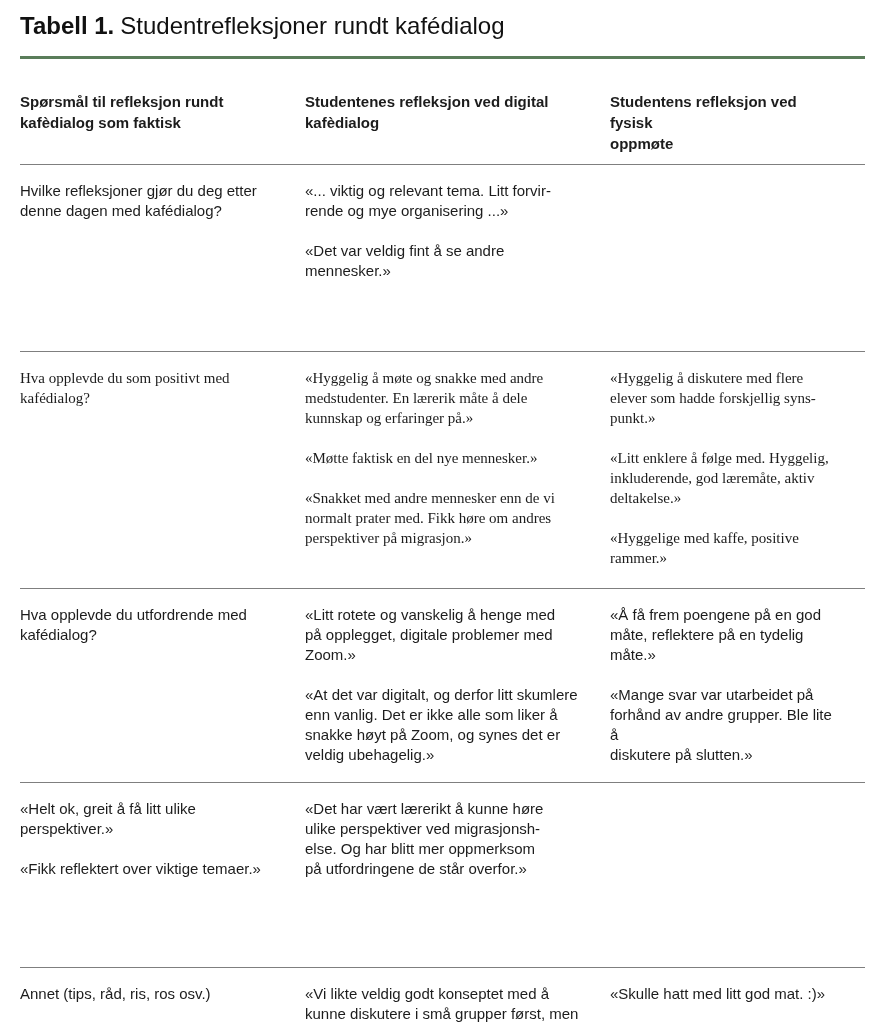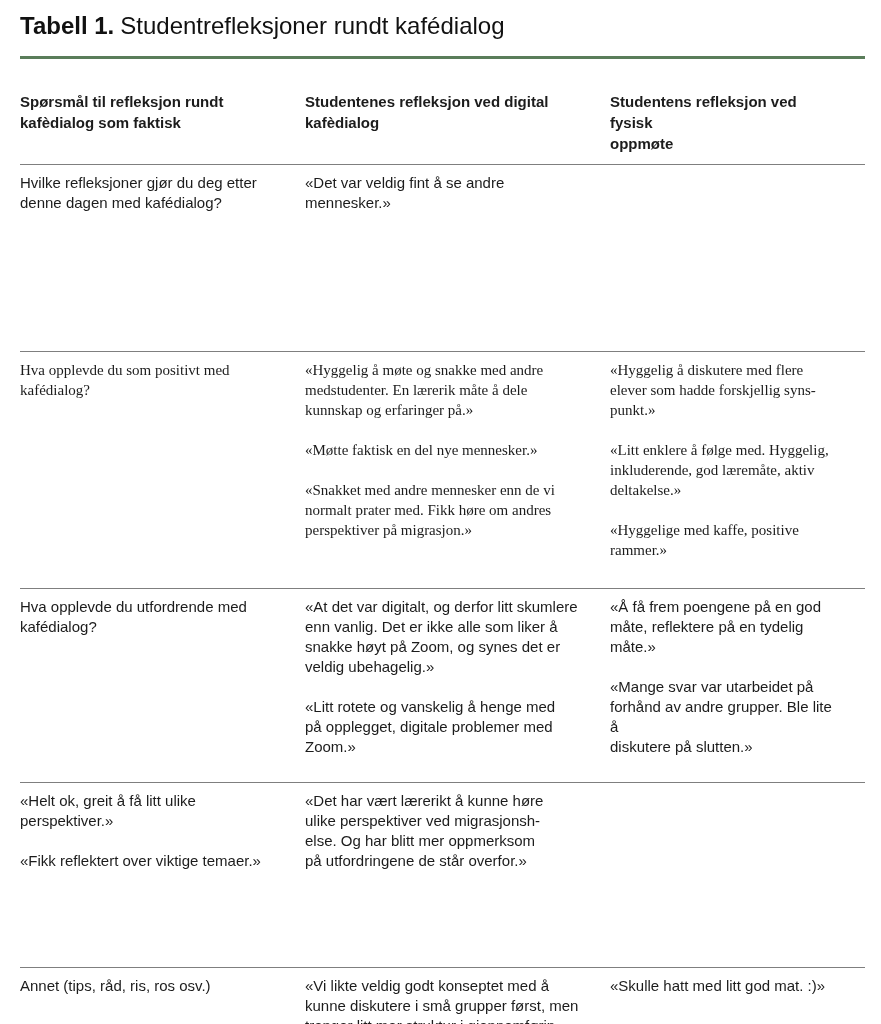--- a/index.html
+++ b/index.html
@@ -58,21 +58,21 @@
     box-sizing: border-box;
     padding-right: 22px;
     white-space: pre-line;
   }
   .hcell {
     box-sizing: border-box;
     padding-right: 22px;
     white-space: pre-line;
   }
   .cell p {
-    margin: 0 0 20px 0;
+    margin: 8px 0 20px 0;
     white-space: pre-line;
   }
   .cell p:last-child { margin-bottom: 0; }
 </style>
 </head>
 <body>
 
 <div class="page">
 
   <div class="title">
@@ -87,47 +87,48 @@
     <div class="hcell">Studentenes refleksjon ved digital
 kafèdialog</div>
     <div class="hcell">Studentens refleksjon ved fysisk
 oppmøte</div>
   </div>
 
   <div id="tbody">
       <div class="trow">
         <div class="cell"><p>Hvilke refleksjoner gjør du deg etter
 denne dagen med kafédialog?</p></div>
-        <div class="cell"><p>«Det var veldig fint å se andre
+        <div class="cell"><p>«... viktig og relevant tema. Litt forvir-
+rende og mye organisering ...»</p><p>«Det var veldig fint å se andre
 mennesker.»</p></div>
       </div>
       <div class="trow">
         <div class="cell"><p>Hva opplevde du som positivt med
 kafédialog?</p></div>
         <div class="cell"><p>«Hyggelig å møte og snakke med andre
 medstudenter. En lærerik måte å dele
 kunnskap og erfaringer på.»</p><p>«Møtte faktisk en del nye mennesker.»</p><p>«Snakket med andre mennesker enn de vi
 normalt prater med. Fikk høre om andres
 perspektiver på migrasjon.»</p></div>
         <div class="cell"><p>«Hyggelig å diskutere med flere
 elever som hadde forskjellig syns-
 punkt.»</p><p>«Litt enklere å følge med. Hyggelig,
 inkluderende, god læremåte, aktiv
 deltakelse.»</p><p>«Hyggelige med kaffe, positive
 rammer.»</p></div>
       </div>
       <div class="trow">
         <div class="cell"><p>Hva opplevde du utfordrende med
 kafédialog?</p></div>
-        <div class="cell"><p>«At det var digitalt, og derfor litt skumlere
+        <div class="cell"><p>«Litt rotete og vanskelig å henge med
+på opplegget, digitale problemer med
+Zoom.»</p><p>«At det var digitalt, og derfor litt skumlere
 enn vanlig. Det er ikke alle som liker å
 snakke høyt på Zoom, og synes det er
-veldig ubehagelig.»</p><p>«Litt rotete og vanskelig å henge med
-på opplegget, digitale problemer med
-Zoom.»</p></div>
+veldig ubehagelig.»</p></div>
         <div class="cell"><p>«Å få frem poengene på en god
 måte, reflektere på en tydelig
 måte.»</p><p>«Mange svar var utarbeidet på
 forhånd av andre grupper. Ble lite å
 diskutere på slutten.»</p></div>
       </div>
       <div class="trow">
         <div class="cell"><p>«Helt ok, greit å få litt ulike perspektiver.»</p><p>«Fikk reflektert over viktige temaer.»</p></div>
         <div class="cell"><p>«Det har vært lærerikt å kunne høre
 ulike perspektiver ved migrasjonsh-

